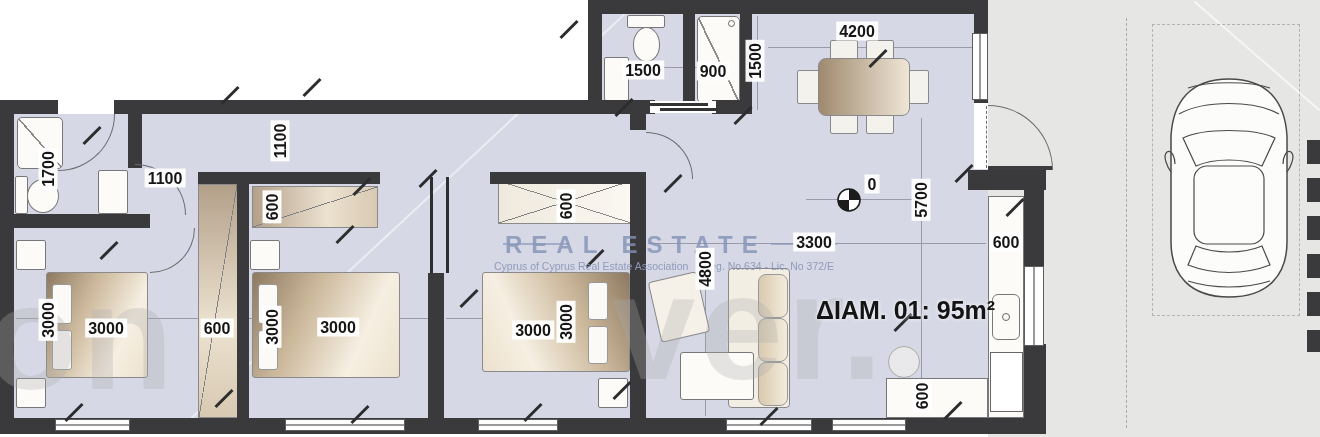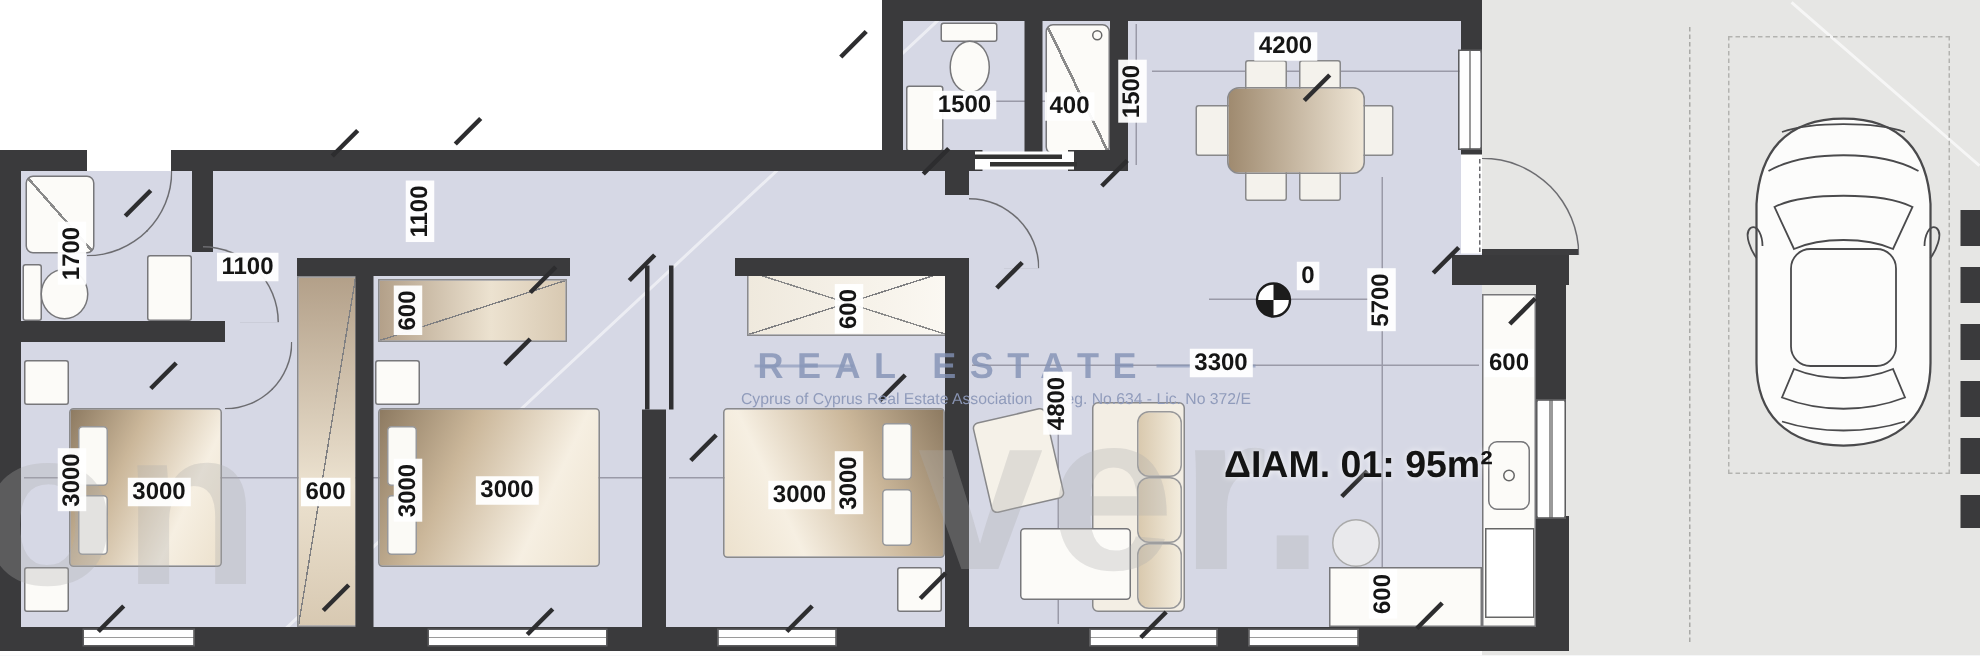--- a/index.html
+++ b/index.html
@@ -216,21 +216,21 @@
   <div class="kazo-line" style="left:503px;"></div>
   <div class="kazo-line" style="left:771px;"></div>
   <div id="kazo-member">
     <span>Cyprus of Cyprus Real Estate Association</span>
     <span>Reg. No.634 - Lic. No 372/E</span>
   </div>
 
   <div id="apt-label">ΔΙΑΜ. 01: 95m²</div>
 
 <div class="dim" style="left: 643px; top: 70px;">1500</div>
-    <div class="dim" style="left: 713px; top: 71px;">400</div>
+    <div class="dim" style="left: 713px; top: 71px;">900</div>
     <div class="dim v" style="left: 755px; top: 61px;">1500</div>
     <div class="dim" style="left: 857px; top: 31px;">4200</div>
     <div class="dim v" style="left: 48px; top: 169px;">1700</div>
     <div class="dim" style="left: 165px; top: 178px;">1100</div>
     <div class="dim v" style="left: 280px; top: 141px;">1100</div>
     <div class="dim v" style="left: 272px; top: 207px;">600</div>
     <div class="dim" style="left: 217px; top: 328px;">600</div>
     <div class="dim v" style="left: 48px; top: 320px;">3000</div>
     <div class="dim" style="left: 106px; top: 328px;">3000</div>
     <div class="dim v" style="left: 272px; top: 327px;">3000</div>

